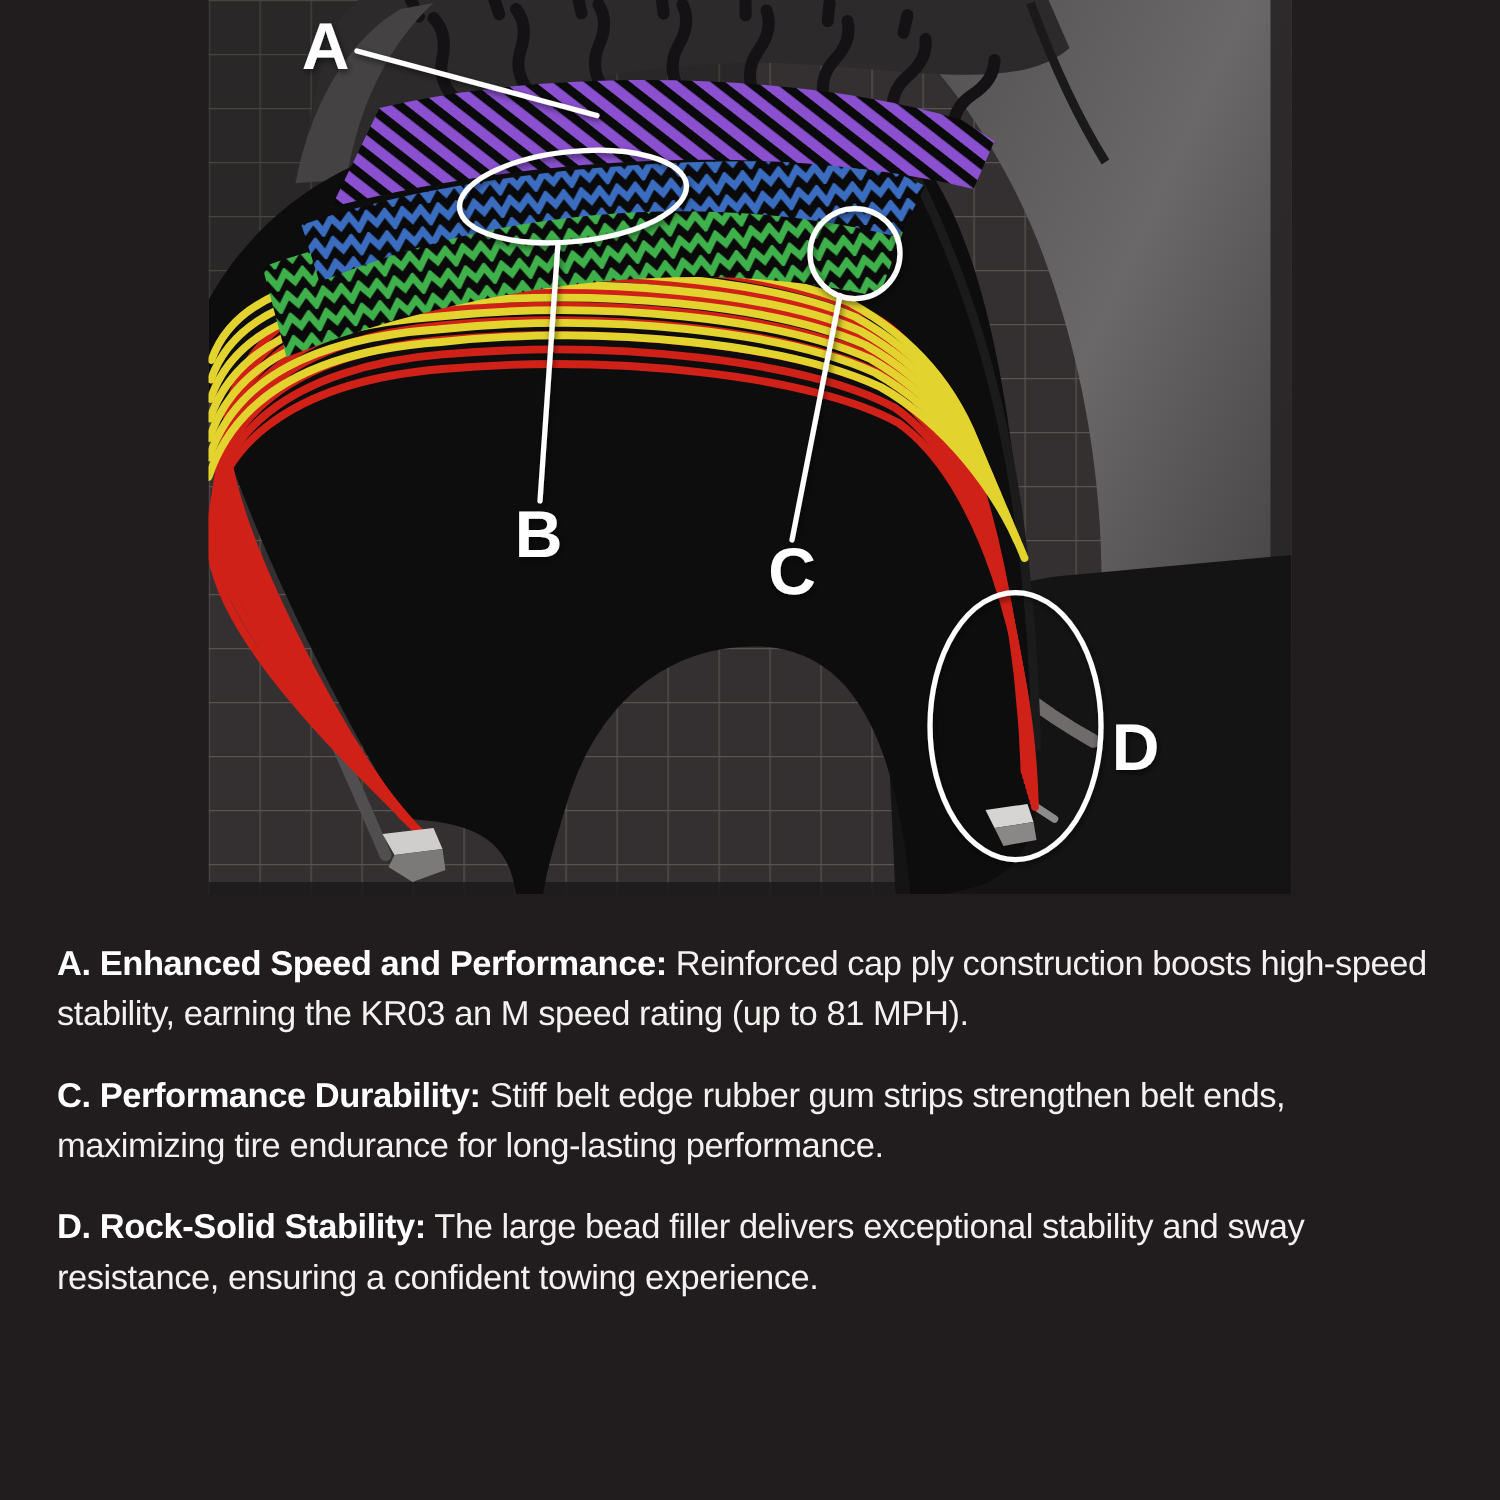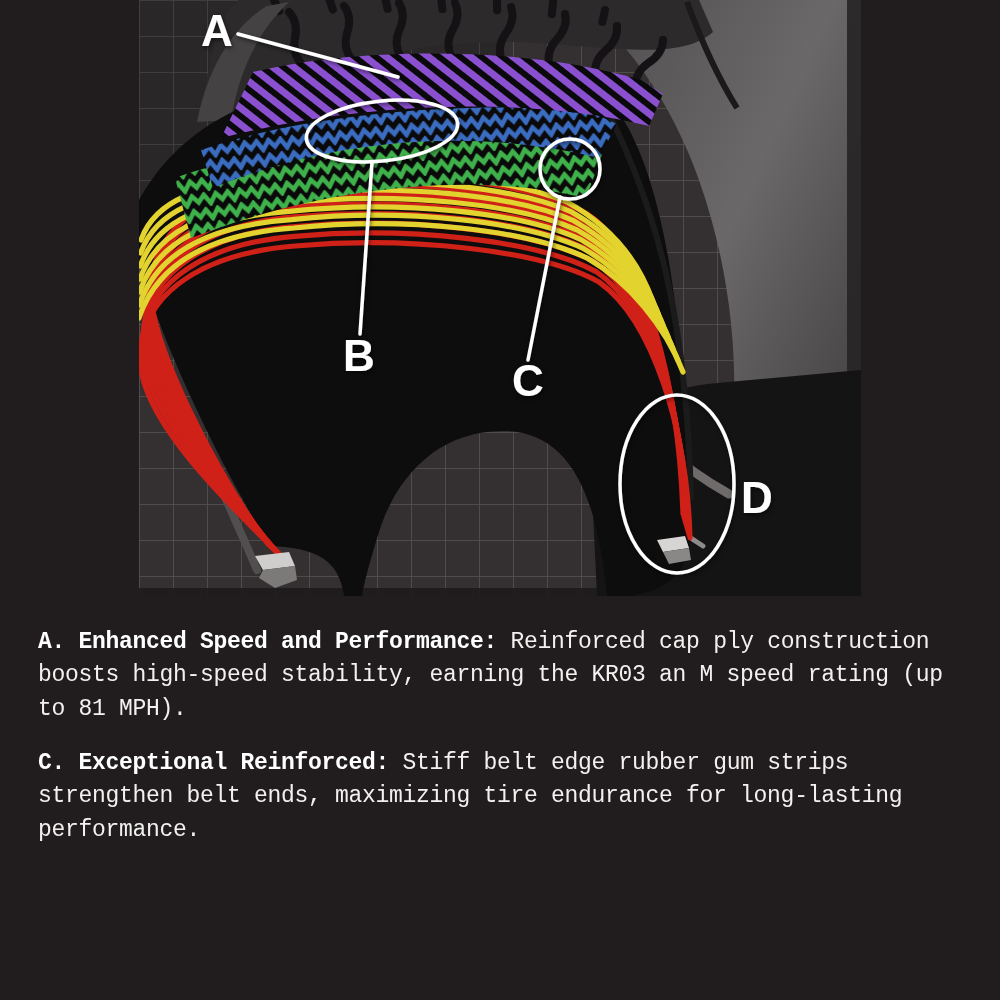--- a/index.html
+++ b/index.html
@@ -1,21 +1,21 @@
 <!DOCTYPE html>
 <html><head>
 <meta charset="utf-8">
 <style>
   html,body{margin:0;padding:0;background:#211d1e;}
   .canvas{position:relative;width:1000px;height:1000px;background:#211d1e;overflow:hidden;
           font-family:"Liberation Sans",sans-serif;}
   .figure{position:absolute;left:139px;top:0;width:722px;height:596px;}
   .figure svg{display:block;}
   .desc{position:absolute;left:38px;top:626px;width:922px;color:#f2f1f0;
-        font-size:23px;line-height:1.45;letter-spacing:-0.3px;font-family:Liberation Mono, monospace;}
+        font-size:23px;line-height:1.45;letter-spacing:-0.3px;}
   .desc p{margin:0 0 21px 0;}
   .desc strong{color:#ffffff;font-weight:700;}
   svg text.marker{font-family:"Liberation Sans",sans-serif;font-weight:700;fill:#ffffff;}
 </style>
 </head>
 <body>
 <div class="canvas">
 
   <div class="figure">
     <svg width="722" height="596" viewBox="0 0 722 596">
@@ -126,16 +126,17 @@
         <text class="marker" x="78" y="46" font-size="44" text-anchor="middle">A</text>
         <text class="marker" x="220" y="371" font-size="44" text-anchor="middle">B</text>
         <text class="marker" x="389" y="396" font-size="44" text-anchor="middle">C</text>
         <text class="marker" x="618" y="513" font-size="44" text-anchor="middle">D</text>
       </g>
     </svg>
   </div>
 
   <div class="desc">
     <p><strong>A. Enhanced Speed and Performance:</strong> <span>Reinforced cap ply construction boosts high-speed stability, earning the KR03 an M speed rating (up to 81 MPH).</span></p>
-    <p><strong>C. Exceptional Reinforced:</strong> <span>Stiff belt edge rubber gum strips strengthen belt ends, maximizing tire endurance for long-lasting performance.</span></p>
+    <p><strong>C. Performance Durability:</strong> <span>Stiff belt edge rubber gum strips strengthen belt ends, maximizing tire endurance for long-lasting performance.</span></p>
+    <p><strong>D. Rock-Solid Stability:</strong> <span>The large bead filler delivers exceptional stability and sway resistance, ensuring a confident towing experience.</span></p>
   </div>
 
 </div>
 
 </body></html>

